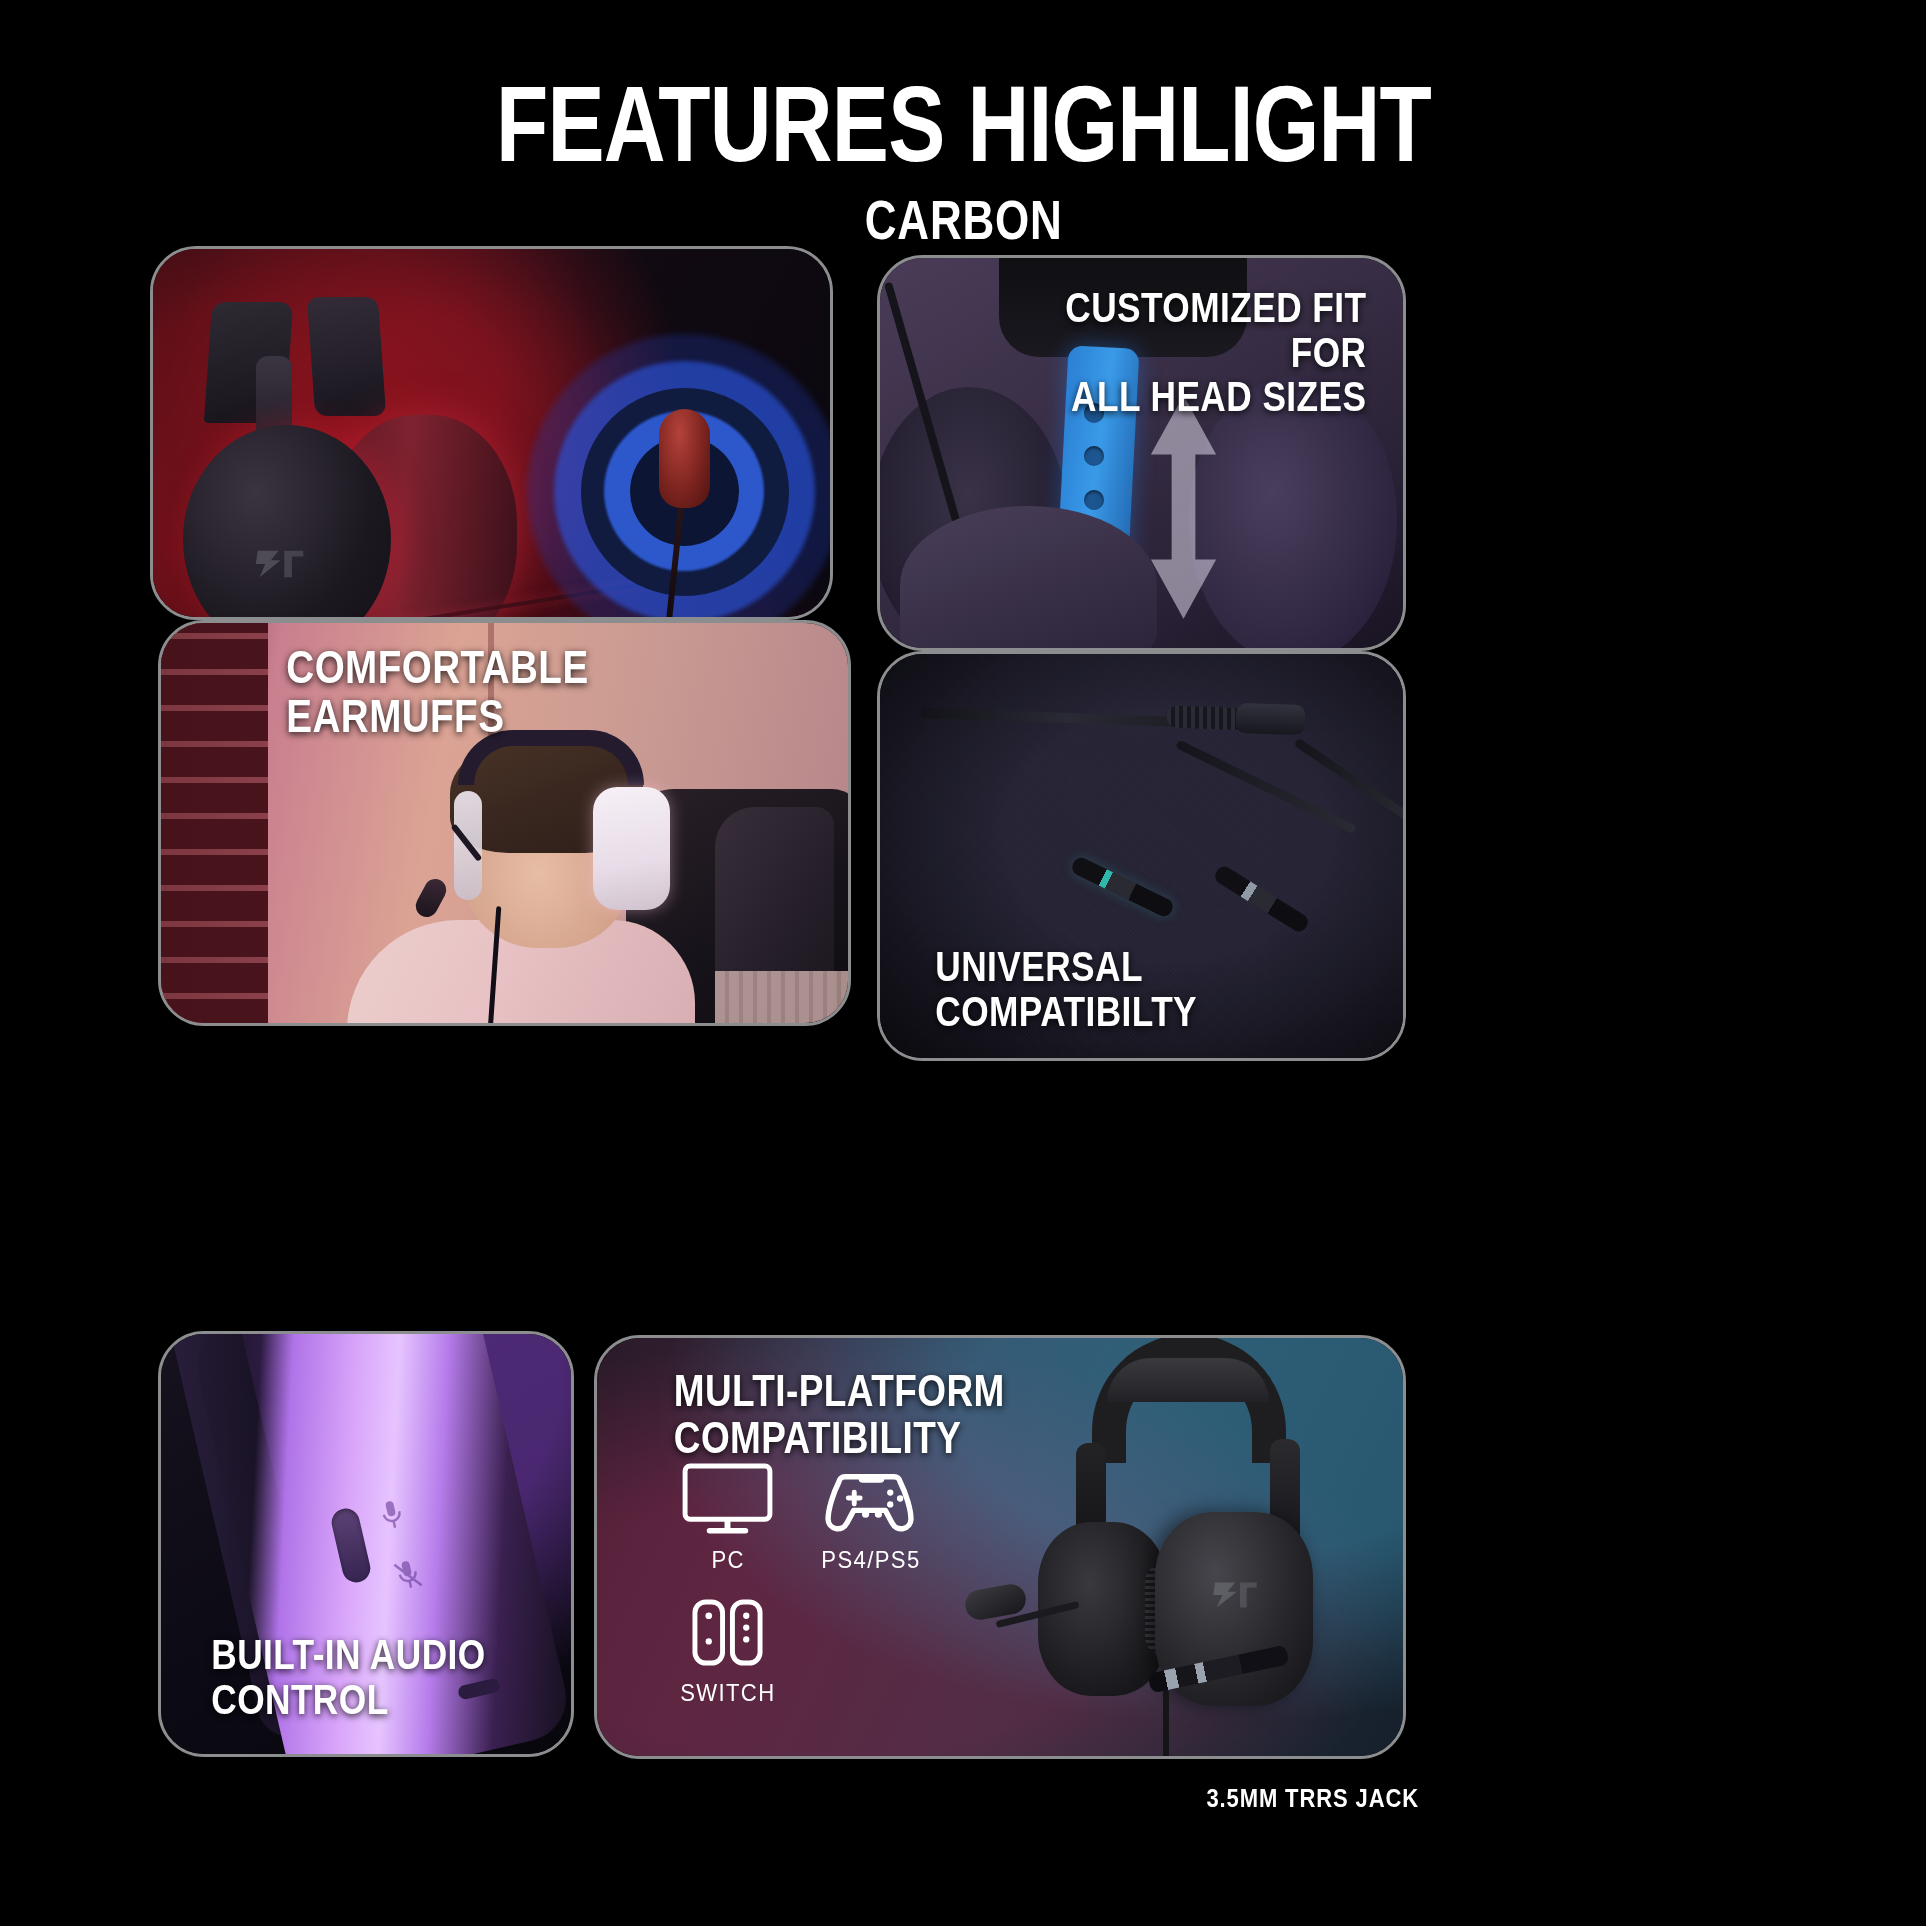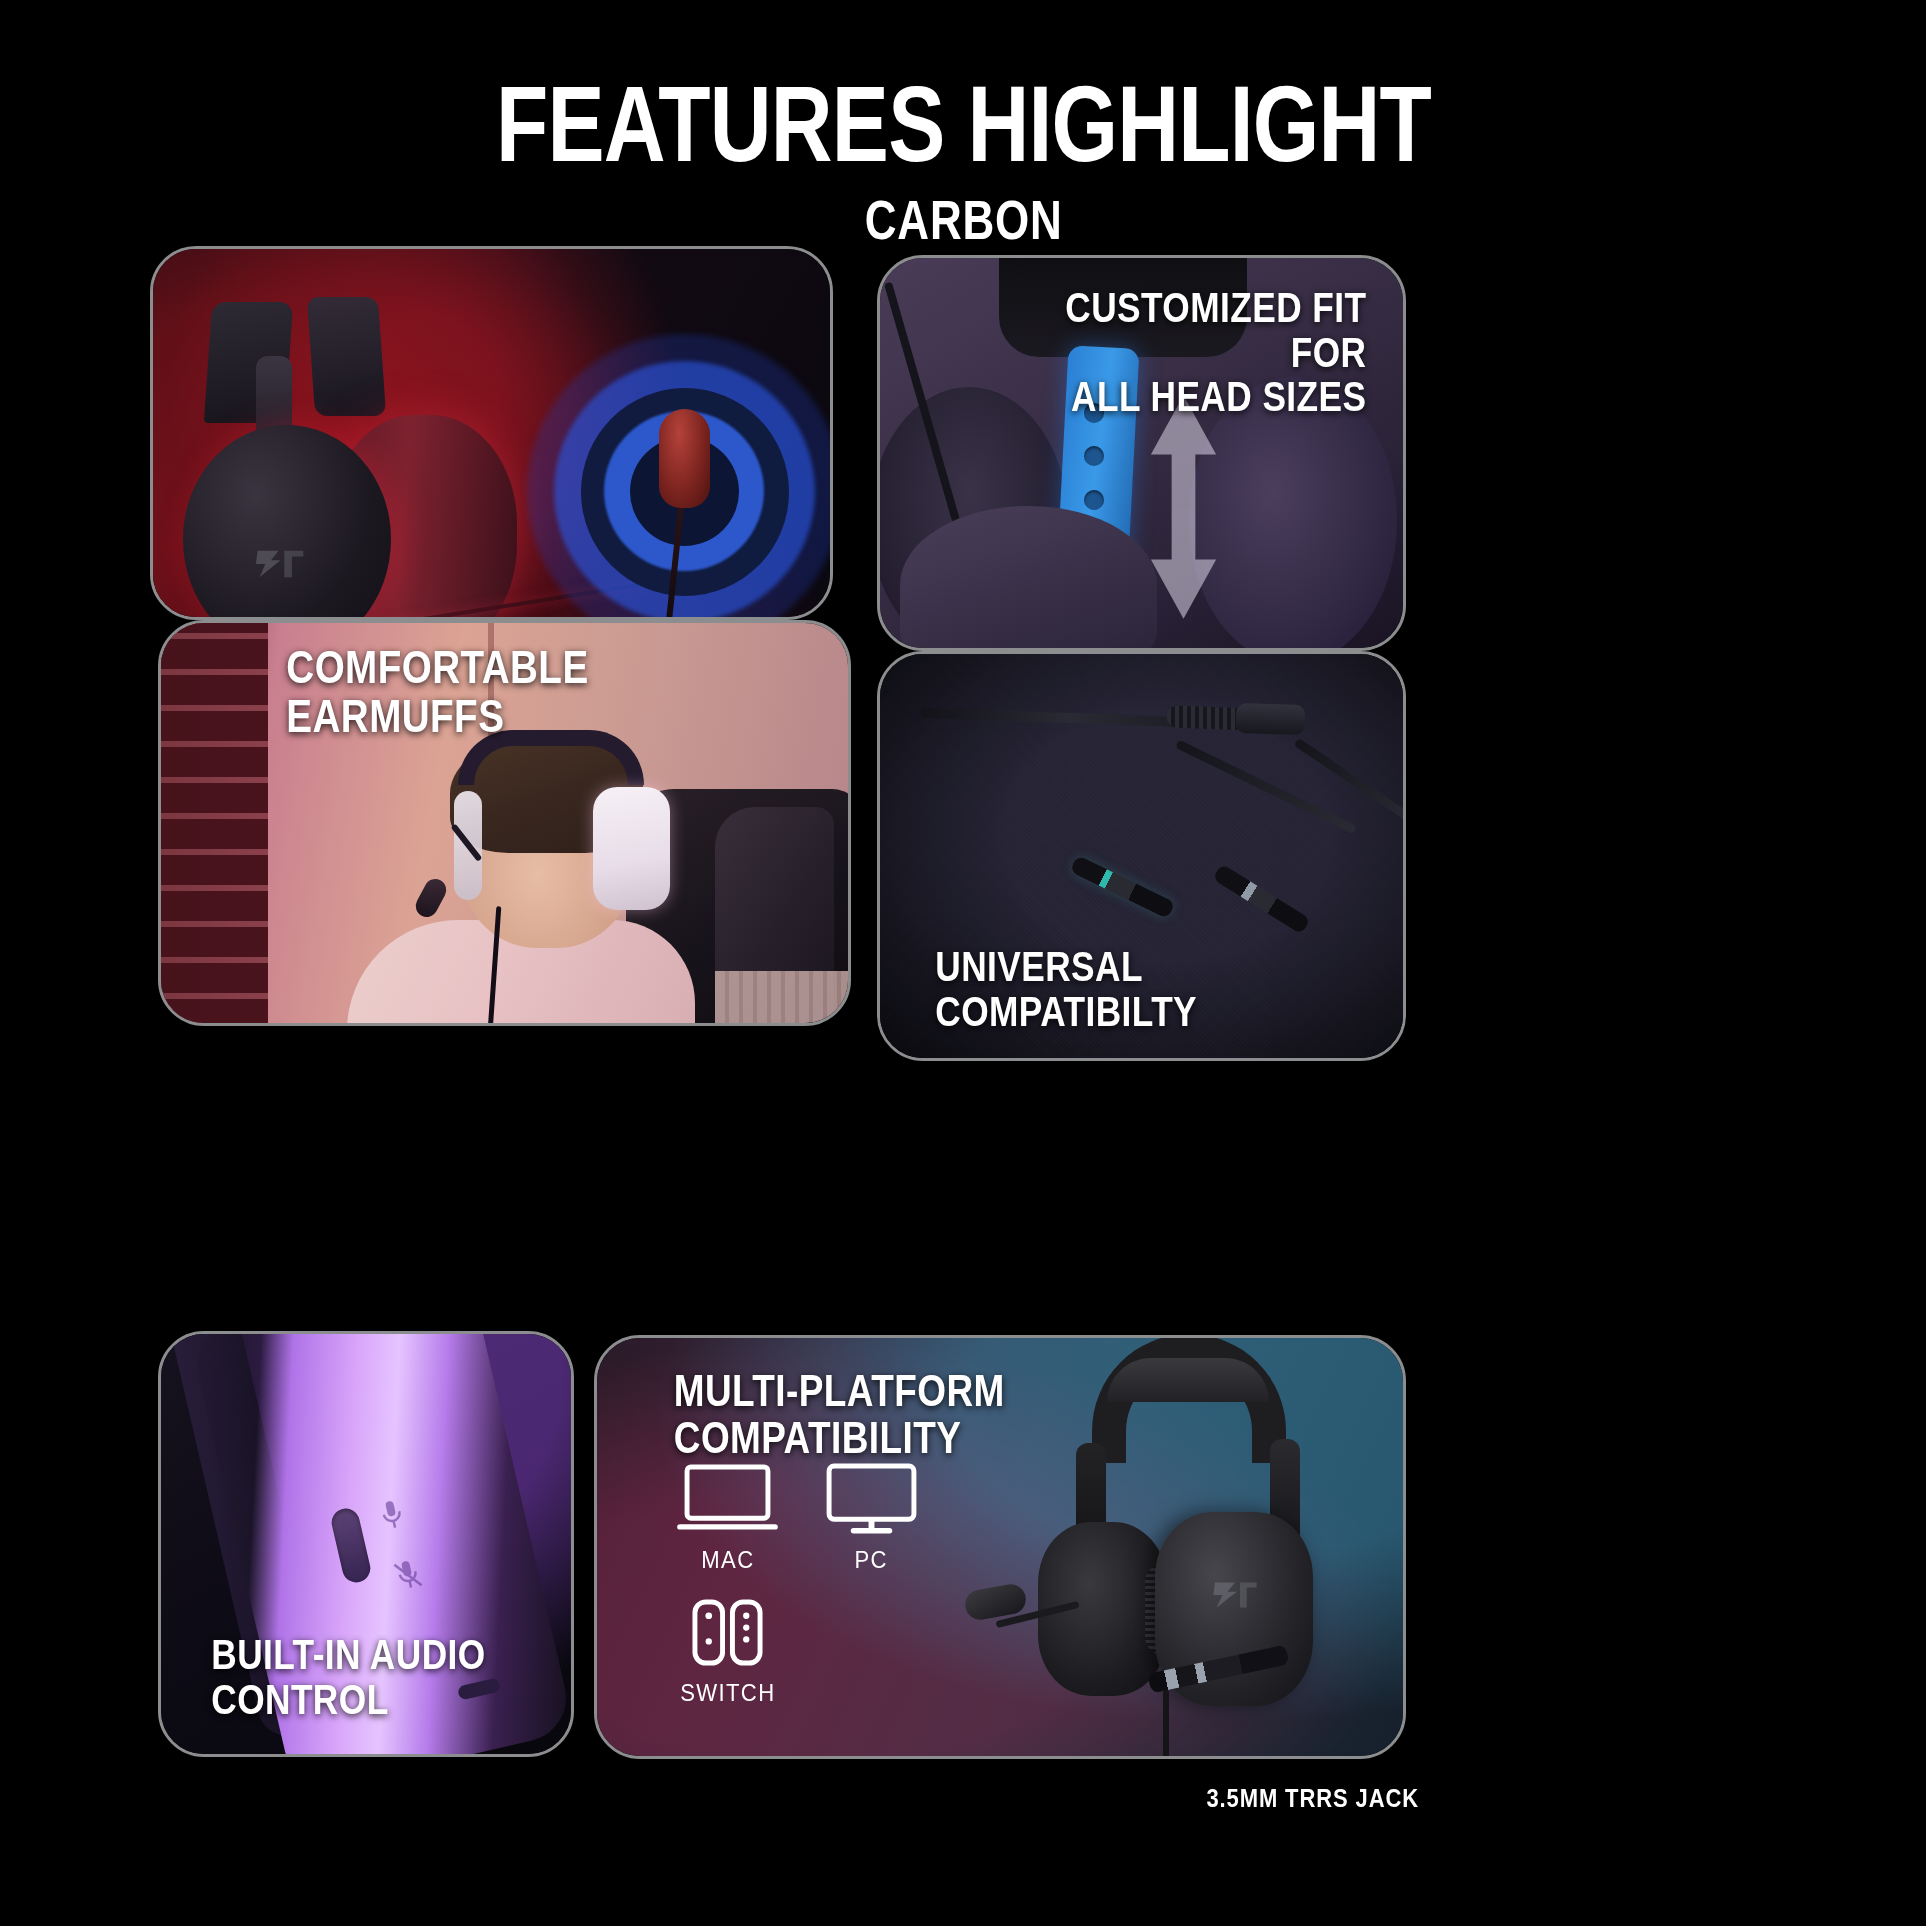--- a/index.html
+++ b/index.html
@@ -346,37 +346,45 @@
   </svg>
   <div id="c5-slot"></div>
   <div class="lbl" id="lbl-audio">BUILT-IN AUDIO
 CONTROL</div>
 </div>
 
 <div class="card" id="card-platform">
   <div id="c6bg"></div>
 
   <div id="c6-icons">
-    <div class="picell">
-      <svg width="105" height="73" viewBox="0 0 106 74">
-        <rect x="12" y="4" width="82" height="52" rx="4" fill="none" stroke="#fff" stroke-width="5"></rect>
-        <rect x="2" y="62" width="102" height="5.5" rx="2.7" fill="#fff"></rect>
-      </svg>
-      <div class="piname">MAC</div>
-    </div>
 
     <div class="picell">
       <svg width="105" height="73" viewBox="0 0 106 74">
         <rect x="10" y="3" width="86" height="54" rx="5" fill="none" stroke="#fff" stroke-width="5"></rect>
         <rect x="50" y="57" width="6" height="10" fill="#fff"></rect>
         <rect x="32" y="66" width="42" height="5.5" rx="2.7" fill="#fff"></rect>
       </svg>
       <div class="piname">PC</div>
     </div>
 
+    <div class="picell">
+      <svg width="105" height="73" viewBox="0 0 106 74">
+        <path d="M30 14 h46 a6 6 0 0 1 6 5 c6 12 11 28 11 38 a10 10 0 0 1 -19 4 l-7 -13 h-32 l-7 13
+                 a10 10 0 0 1 -19 -4 c0 -10 5 -26 11 -38 a6 6 0 0 1 6 -5 z" fill="none" stroke="#fff" stroke-width="5.5" stroke-linejoin="round"></path>
+        <rect x="40" y="12" width="26" height="8" rx="4" fill="#fff"></rect>
+        <rect x="27" y="33" width="17" height="5" rx="2.5" fill="#fff"></rect>
+        <rect x="33" y="27" width="5" height="17" rx="2.5" fill="#fff"></rect>
+        <circle cx="72" cy="30" r="3.2" fill="#fff"></circle>
+        <circle cx="82" cy="36" r="3.2" fill="#fff"></circle>
+        <circle cx="72" cy="42" r="3.2" fill="#fff"></circle>
+        <circle cx="47" cy="52" r="3.6" fill="#fff"></circle>
+        <circle cx="60" cy="52" r="3.6" fill="#fff"></circle>
+      </svg>
+      <div class="piname">PS4/PS5</div>
+    </div>
 
     <div class="picell">
       <svg width="105" height="73" viewBox="0 0 106 74">
         <rect x="20" y="6" width="28" height="62" rx="11" fill="none" stroke="#fff" stroke-width="5"></rect>
         <rect x="58" y="6" width="28" height="62" rx="11" fill="none" stroke="#fff" stroke-width="5"></rect>
         <circle cx="34" cy="20" r="3.4" fill="#fff"></circle>
         <circle cx="72" cy="20" r="3.2" fill="#fff"></circle>
         <circle cx="72" cy="32" r="3.2" fill="#fff"></circle>
         <circle cx="72" cy="44" r="3.2" fill="#fff"></circle>
         <circle cx="34" cy="46" r="3.2" fill="#fff"></circle>

